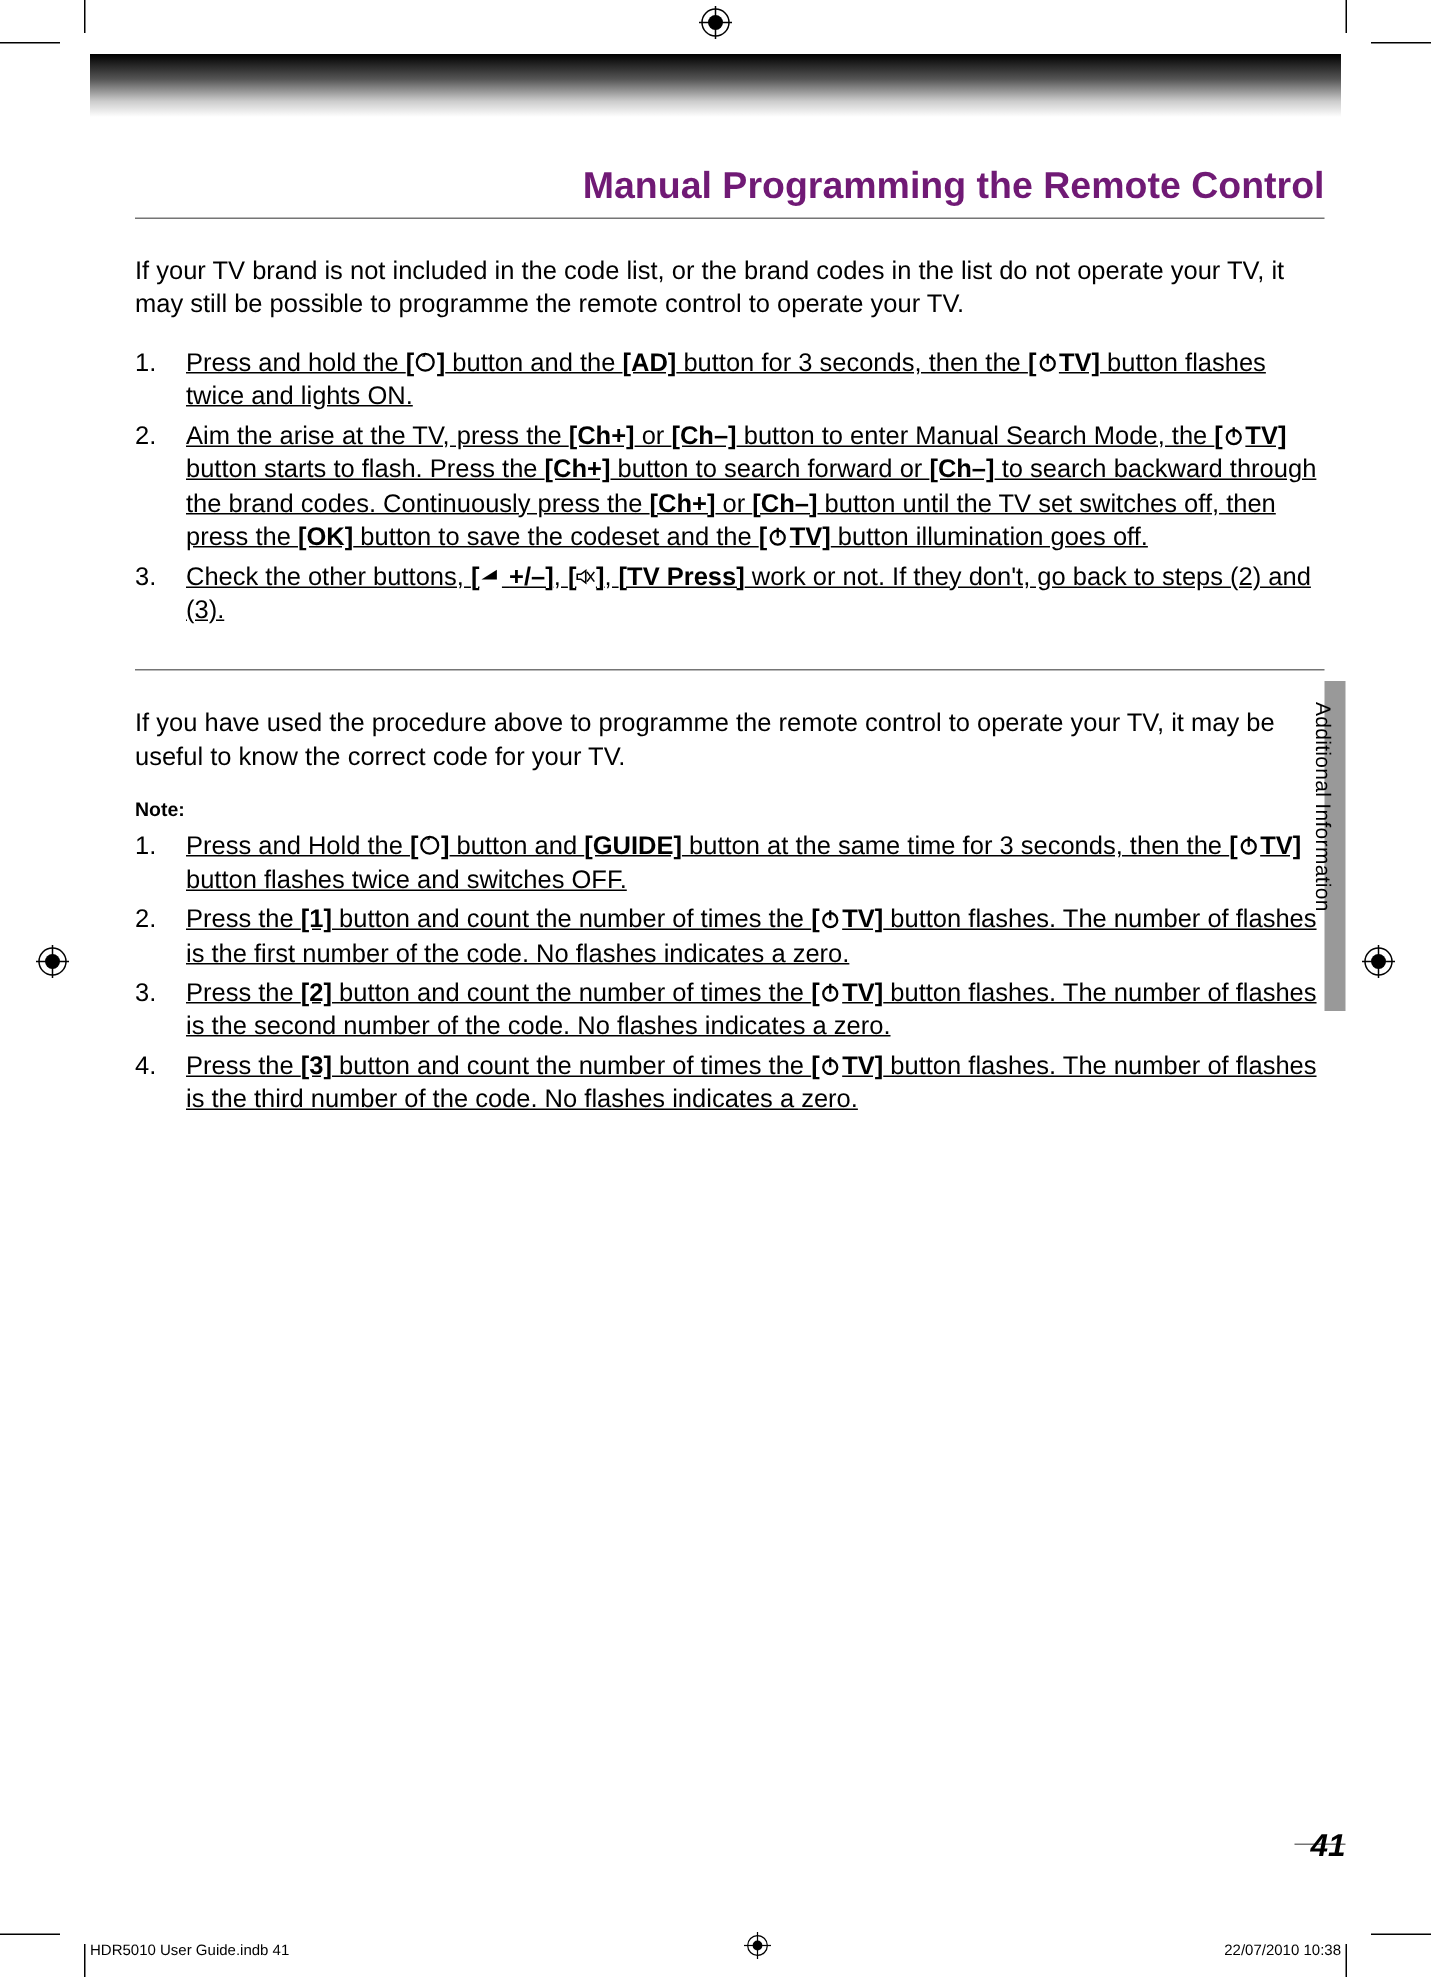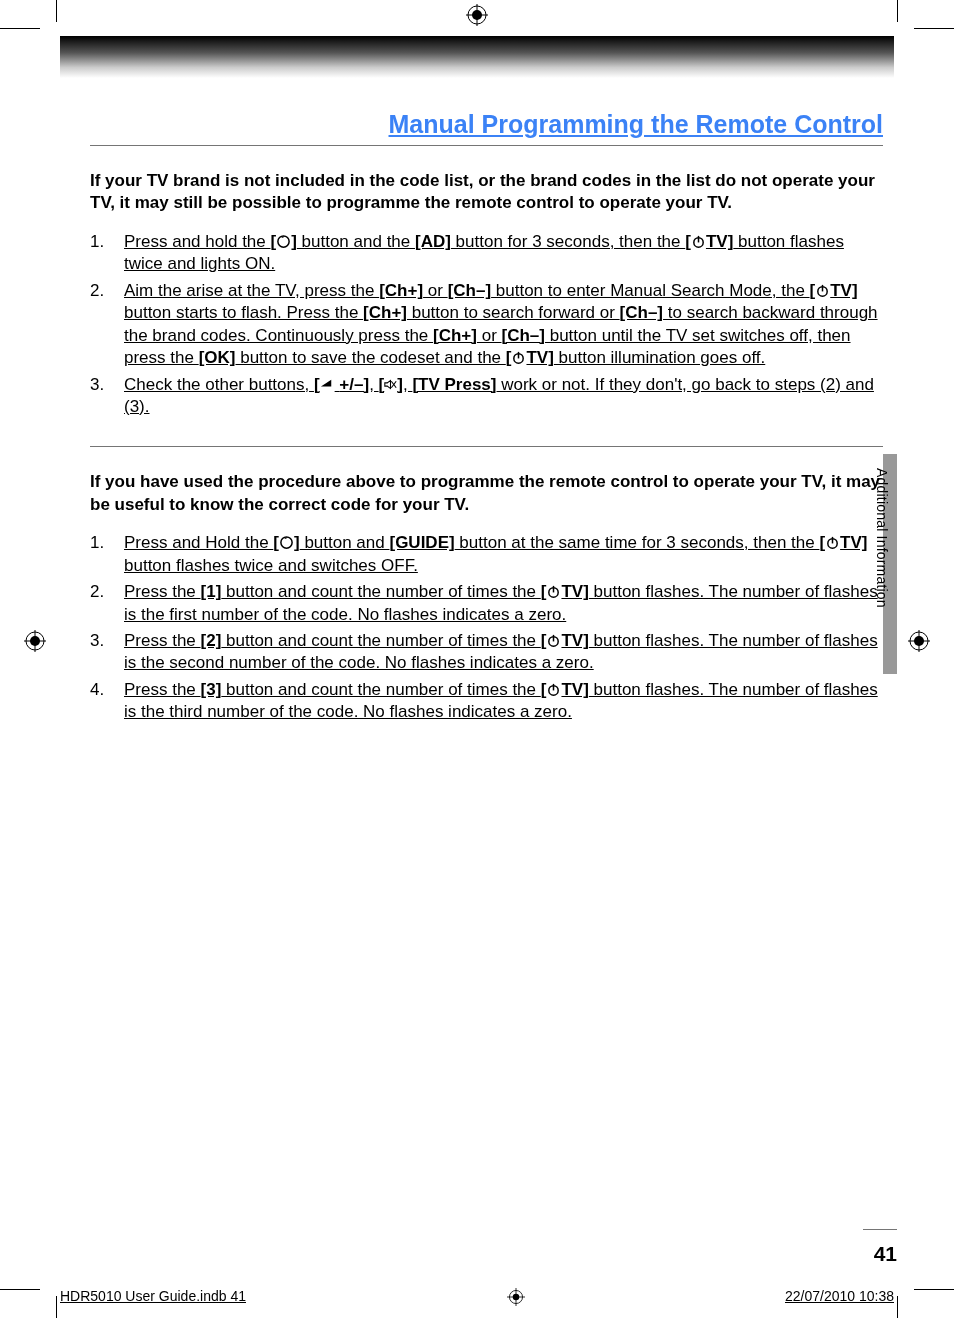--- a/index.html
+++ b/index.html
@@ -12,24 +12,24 @@
   .reg { position: absolute; width: 22px; height: 22px; }
   .reg svg { width: 22px; height: 22px; display: block; }
 
   
   .topbar { position: absolute; left: 60px; right: 60px; top: 36px; height: 42px;
             background: linear-gradient(to bottom, #000 0%, #555 40%, #ccc 75%, #fff 100%); }
 
   .content { position: absolute; left: 90px; right: 71px; top: 100px; bottom: 80px; }
 
   .heading-wrap { text-align: right; margin-top: 6px; margin-bottom: 0; }
-  .heading { display: inline-block; font-size: 25px; font-weight: bold; color: #3b82f6; padding: 4px 0 6px 0; text-decoration: underline; }
+  .heading { display: inline-block; font-size: 25px; font-weight: bold; color: #701a75; padding: 4px 0 6px 0; }
   .rule { height: 1px; background: #757575; margin: 0 0 24px 0; }
 
-  .para { font-size: 17px; line-height: 1.32; margin-bottom: 16px; font-weight: bold; }
+  .para { font-size: 17px; line-height: 1.32; margin-bottom: 16px; }
   .note-label { font-size: 13px; font-weight: bold; margin-top: 10px; margin-bottom: 6px; }
   .note-body { font-size: 13.5px; line-height: 1.35; margin-bottom: 20px; }
 
   ol.steps { list-style: none; padding: 0; margin: 0 0 28px 0; text-decoration: underline; }
   ol.steps > li { position: relative; padding-left: 34px; font-size: 17px; line-height: 1.32; margin-bottom: 4px; }
   ol.steps > li::before { content: attr(data-num) "."; position: absolute; left: 0; top: 0; width: 26px; text-align: left; }
 
   ul.bullets { list-style: none; padding: 0; margin: 0; }
   ul.bullets > li { position: relative; padding-left: 34px; font-size: 13.5px; line-height: 1.35; }
   ul.bullets > li::before { content: "•"; position: absolute; left: 6px; top: 0; font-size: 13px; }
@@ -38,26 +38,26 @@
 
   svg.icon { display: inline-block; width: 15px; height: 15px; vertical-align: -2px; }
   svg.icon-sm { width: 13px; height: 13px; vertical-align: -1px; }
 
   
   .sidetab-bar { position: absolute; right: 57px; top: 454px; width: 14px; height: 220px; background: #999; }
   .sidetab-text { position: absolute; right: 64px; top: 468px; font-size: 14px; color: #000;
                   writing-mode: vertical-rl; text-orientation: mixed; letter-spacing: 0.2px; }
 
   
-  .pagenum-wrap { position: absolute; right: 57px; bottom: 52px; text-align: right; }
+  .pagenum-wrap { position: absolute; right: 57px; bottom: 75px; text-align: right; font-style: italic; }
   .pagenum-rule { position: absolute; right: 57px; bottom: 88px; width: 34px; height: 1px; background: #757575; }
   .pagenum { font-size: 21px; font-weight: bold; }
 
   
-  .footer { position: absolute; left: 60px; right: 60px; bottom: 12px; display: flex; justify-content: space-between; align-items: flex-start; font-size: 14px; color: #000; text-decoration: underline; }
+  .footer { position: absolute; left: 60px; right: 60px; bottom: 12px; display: flex; justify-content: space-between; align-items: flex-end; font-size: 10px; color: #000; }
   .footer-reg { width: 18px; height: 18px; }
 </style>
 </head>
 <body>
 
 <div class="page">
 
   <div class="crop-h" style="left:0;top:28px;width:40px"></div>
   <div class="crop-v" style="left:56px;top:0;height:22px"></div>
   <div class="crop-h" style="right:0;top:28px;width:40px"></div>
@@ -134,20 +134,21 @@
               <line x1="9" y1="4" x2="15" y2="12" stroke="#000" stroke-width="1.3"></line>
               <line x1="15" y1="4" x2="9" y2="12" stroke="#000" stroke-width="1.3"></line>
             </svg><span>]</span></b><span>, </span><b>[TV Press]</b><span> work or not. If they don't, go back to steps (2) and (3).</span>
       </li>
     </ol>
 
     <div class="rule"></div>
 
     <p class="para">If you have used the procedure above to programme the remote control to operate your TV, it may be useful to know the correct code for your TV.</p>
 
+    <div class="note-label">Note:</div>
 
     <ol class="steps">
       <li data-num="1">
         <span>Press and Hold the </span><b><span>[</span><svg class="icon" viewBox="0 0 16 16">
               <circle cx="8" cy="8" r="6" fill="none" stroke="#000" stroke-width="1.6"></circle>
               <path d="M8 2 L5.5 4 L8 4 Z" fill="#000"></path>
             </svg><span>]</span></b><span> button and </span><b>[GUIDE]</b><span> button at the same time for 3 seconds, then the </span><b><span>[</span><svg class="icon" viewBox="0 0 16 16">
               <circle cx="8" cy="9" r="5" fill="none" stroke="#000" stroke-width="1.6"></circle>
               <line x1="8" y1="2" x2="8" y2="9" stroke="#000" stroke-width="1.6"></line>
             </svg><span>TV]</span></b><span> button flashes twice and switches OFF.</span>

